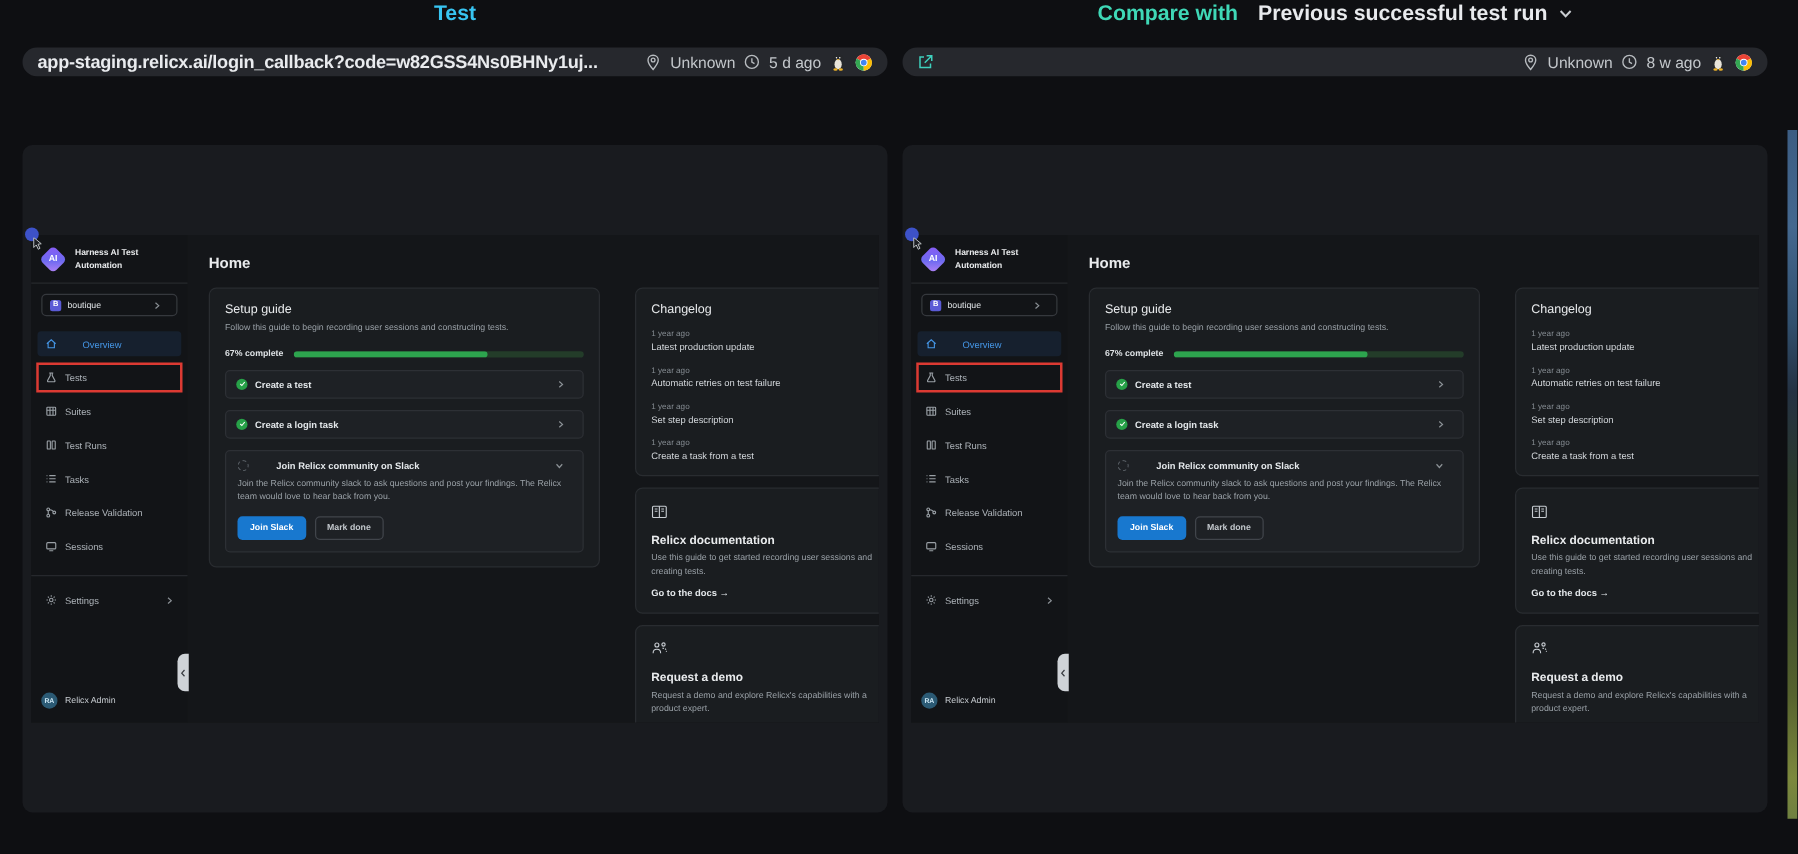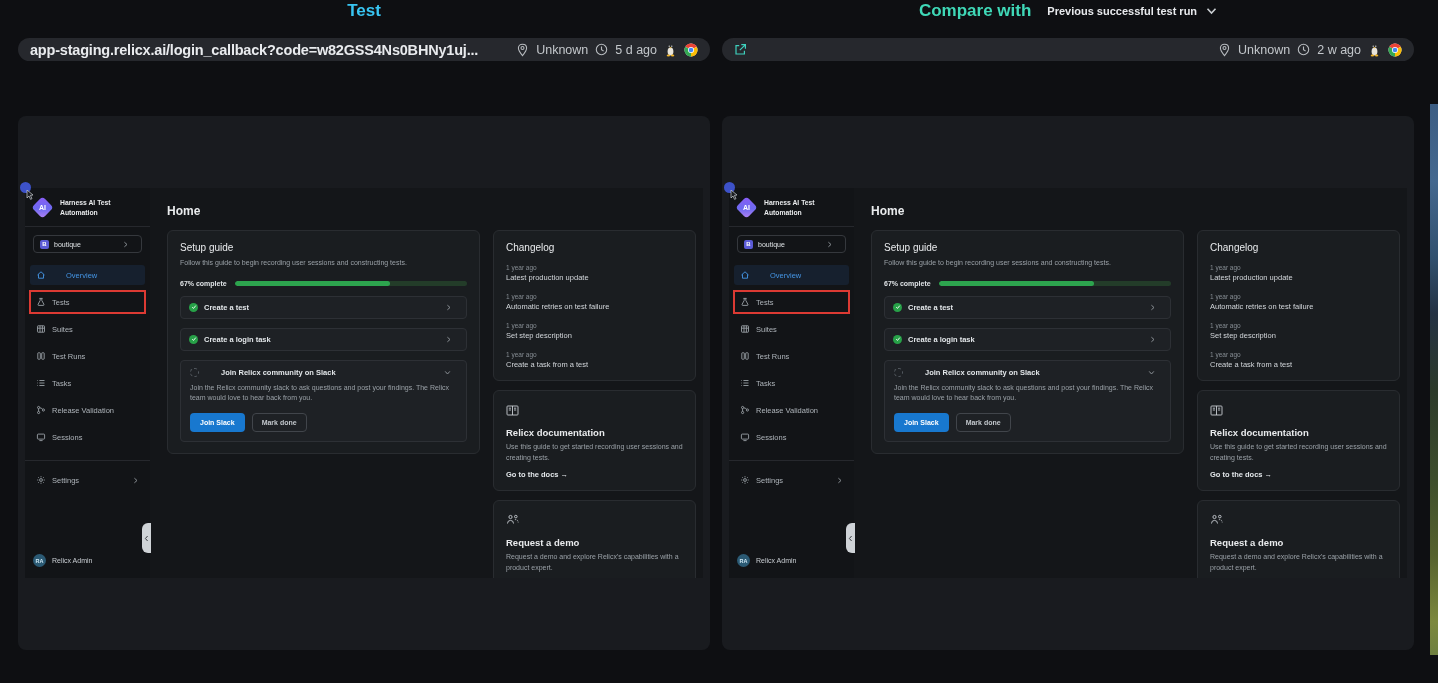--- a/index.html
+++ b/index.html
@@ -8,21 +8,21 @@
   .stage { position:relative; width:1438px; height:683px; }
 
   
   .titlebar { position:absolute; top:0; left:0; width:100%; height:26px;padding-left:17px; }
   .left-title { position:absolute; left:18px; width:692px; text-align:center; top:1px;
     font-size:17px; font-weight:700; color:#38c5f2; }
   .compare-group { position:absolute; left:722px; width:692px; top:1px; display:flex;
     justify-content:center; align-items:center; gap:16px; }
   .compare-label { font-size:17px; font-weight:700; color:#3fd8b7; }
   .compare-select { display:flex; align-items:center; gap:9px; cursor:pointer; }
-  .compare-value { font-size:11px; font-weight:700; color:#e8eaed; }
+  .compare-value { font-size:17px; font-weight:700; color:#e8eaed; }
 
   
   .url-bar { position:absolute; top:38px; height:23px; width:692px; background:#26282d;
     border-radius:13px; display:flex; align-items:center; padding:0 12px; gap:8px; }
   .url-bar.left { left:18px; } .url-bar.right { left:722px; }
   .url-text { font-size:14.5px; font-weight:700; color:#e9ebee; letter-spacing:-0.2px;
     white-space:nowrap; overflow:hidden; }
   .bar-meta { margin-left:auto; display:flex; align-items:center; gap:7px; flex:none; }
   .meta-text { font-size:12.5px; color:#c3c7cb; white-space:nowrap; }
   .ico { display:inline-flex; flex:none; }
@@ -77,21 +77,21 @@
   .sb-user { margin-top:auto; display:flex; align-items:center; gap:6px; padding:8px 8px 11px 8px; }
   .avatar { width:13px; height:13px; border-radius:50%; background:#2b5a74; color:#cfe8f5;
     font-size:5.5px; font-weight:700; display:flex; align-items:center; justify-content:center; }
   .user-name { font-size:7px; color:#c9ced3; }
 
   .main { flex:1; display:flex; flex-direction:column; background:#141619; overflow:hidden; }
   .topbar { padding:13px 0 0 17px; }
   .page-title { font-size:12px; font-weight:600; color:#e9ebed; }
   .content { display:flex; gap:13px; padding:11px 7px 0 17px; }
   .col-left { width:313px; flex:none; }
-  .col-right { width:203px; flex:none; }
+  .col-right { width:203px; flex:none;margin-left:15px; }
   .card { background:#1a1d20; border:1px solid #292c30; border-radius:6px; padding:11px 12px; }
   .card-title { font-size:10px; font-weight:500; color:#e9ebed; }
   .muted { font-size:7px; color:#9aa1a7; line-height:1.5; }
   .setup-desc { margin-top:5px; }
   .progress-row { display:flex; align-items:center; gap:8px; margin-top:11px; }
   .progress-label { font-size:7px; font-weight:700; color:#dfe3e6; white-space:nowrap; }
   .progress-track { flex:1; height:5px; border-radius:3px; background:#233c29; overflow:hidden; }
   .progress-fill { height:100%; border-radius:3px; background:#2da44e; }
   .task-row { border:1px solid #2d3035; background:#1e2125; border-radius:4px; height:23px;
     margin-top:9px; display:flex; align-items:center; gap:6px; padding:0 8px; cursor:pointer;justify-content:center; }
@@ -189,21 +189,21 @@
             <circle cx="6.5" cy="5" r="1.5"></circle>
           </svg>
       </span>
       <span class="meta-text">Unknown</span>
       <span class="ico">
         <svg width="13" height="13" viewBox="0 0 13 13" fill="none" stroke="#b7bbbf" stroke-width="1.1">
             <circle cx="6.5" cy="6.5" r="5.2"></circle>
             <path d="M6.5 3.6 V6.7 L8.6 7.9"></path>
           </svg>
       </span>
-      <span class="meta-text">2 w ago</span>
+      <span class="meta-text">8 w ago</span>
       <span class="ico">
         <svg width="13" height="15" viewBox="0 0 13 15">
             <ellipse cx="6.5" cy="7.4" rx="4.6" ry="6.4" fill="#26282b"></ellipse>
             <ellipse cx="6.5" cy="9.4" rx="2.9" ry="4" fill="#e8e4da"></ellipse>
             <circle cx="5.2" cy="4.2" r="0.6" fill="#fff"></circle>
             <circle cx="7.8" cy="4.2" r="0.6" fill="#fff"></circle>
             <polygon points="5.4,5.2 7.6,5.2 6.5,6.4" fill="#f0b429"></polygon>
             <ellipse cx="4.4" cy="13.6" rx="1.7" ry="1" fill="#f0b429"></ellipse>
             <ellipse cx="8.6" cy="13.6" rx="1.7" ry="1" fill="#f0b429"></ellipse>
           </svg>

